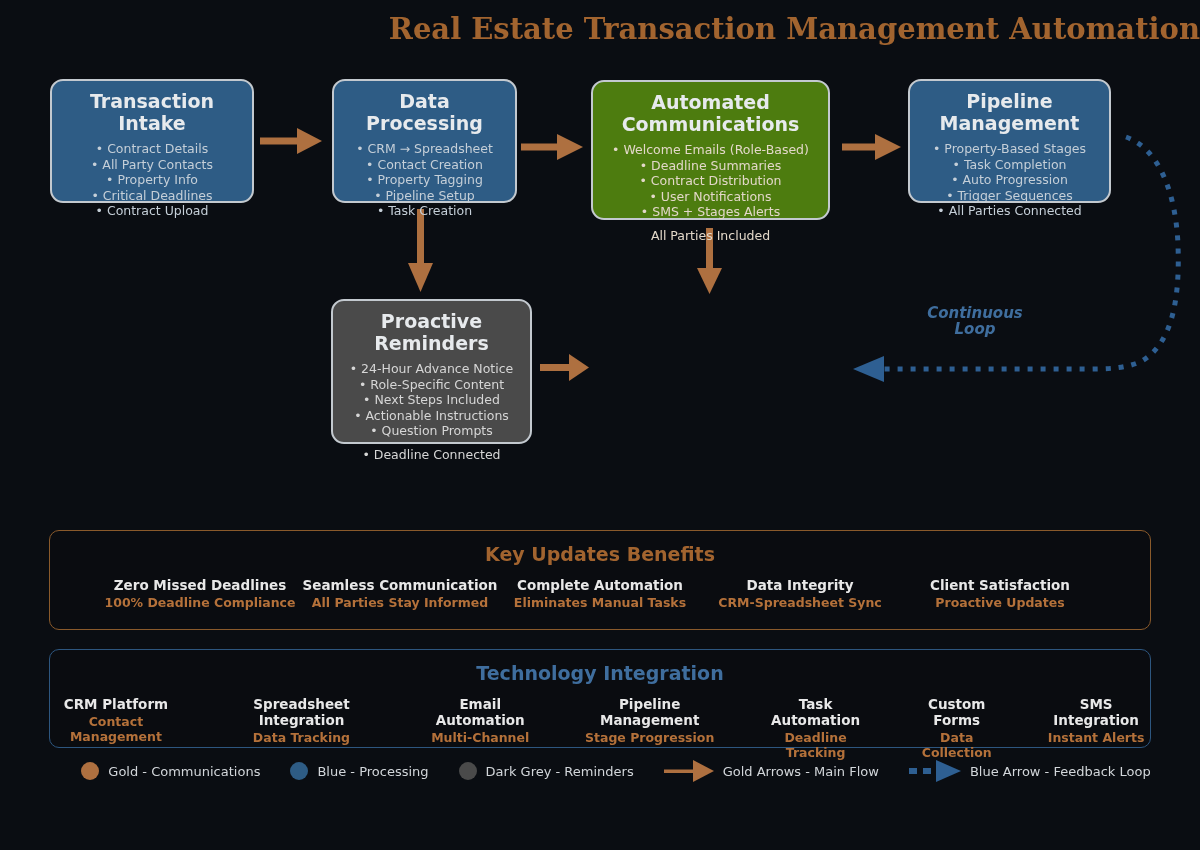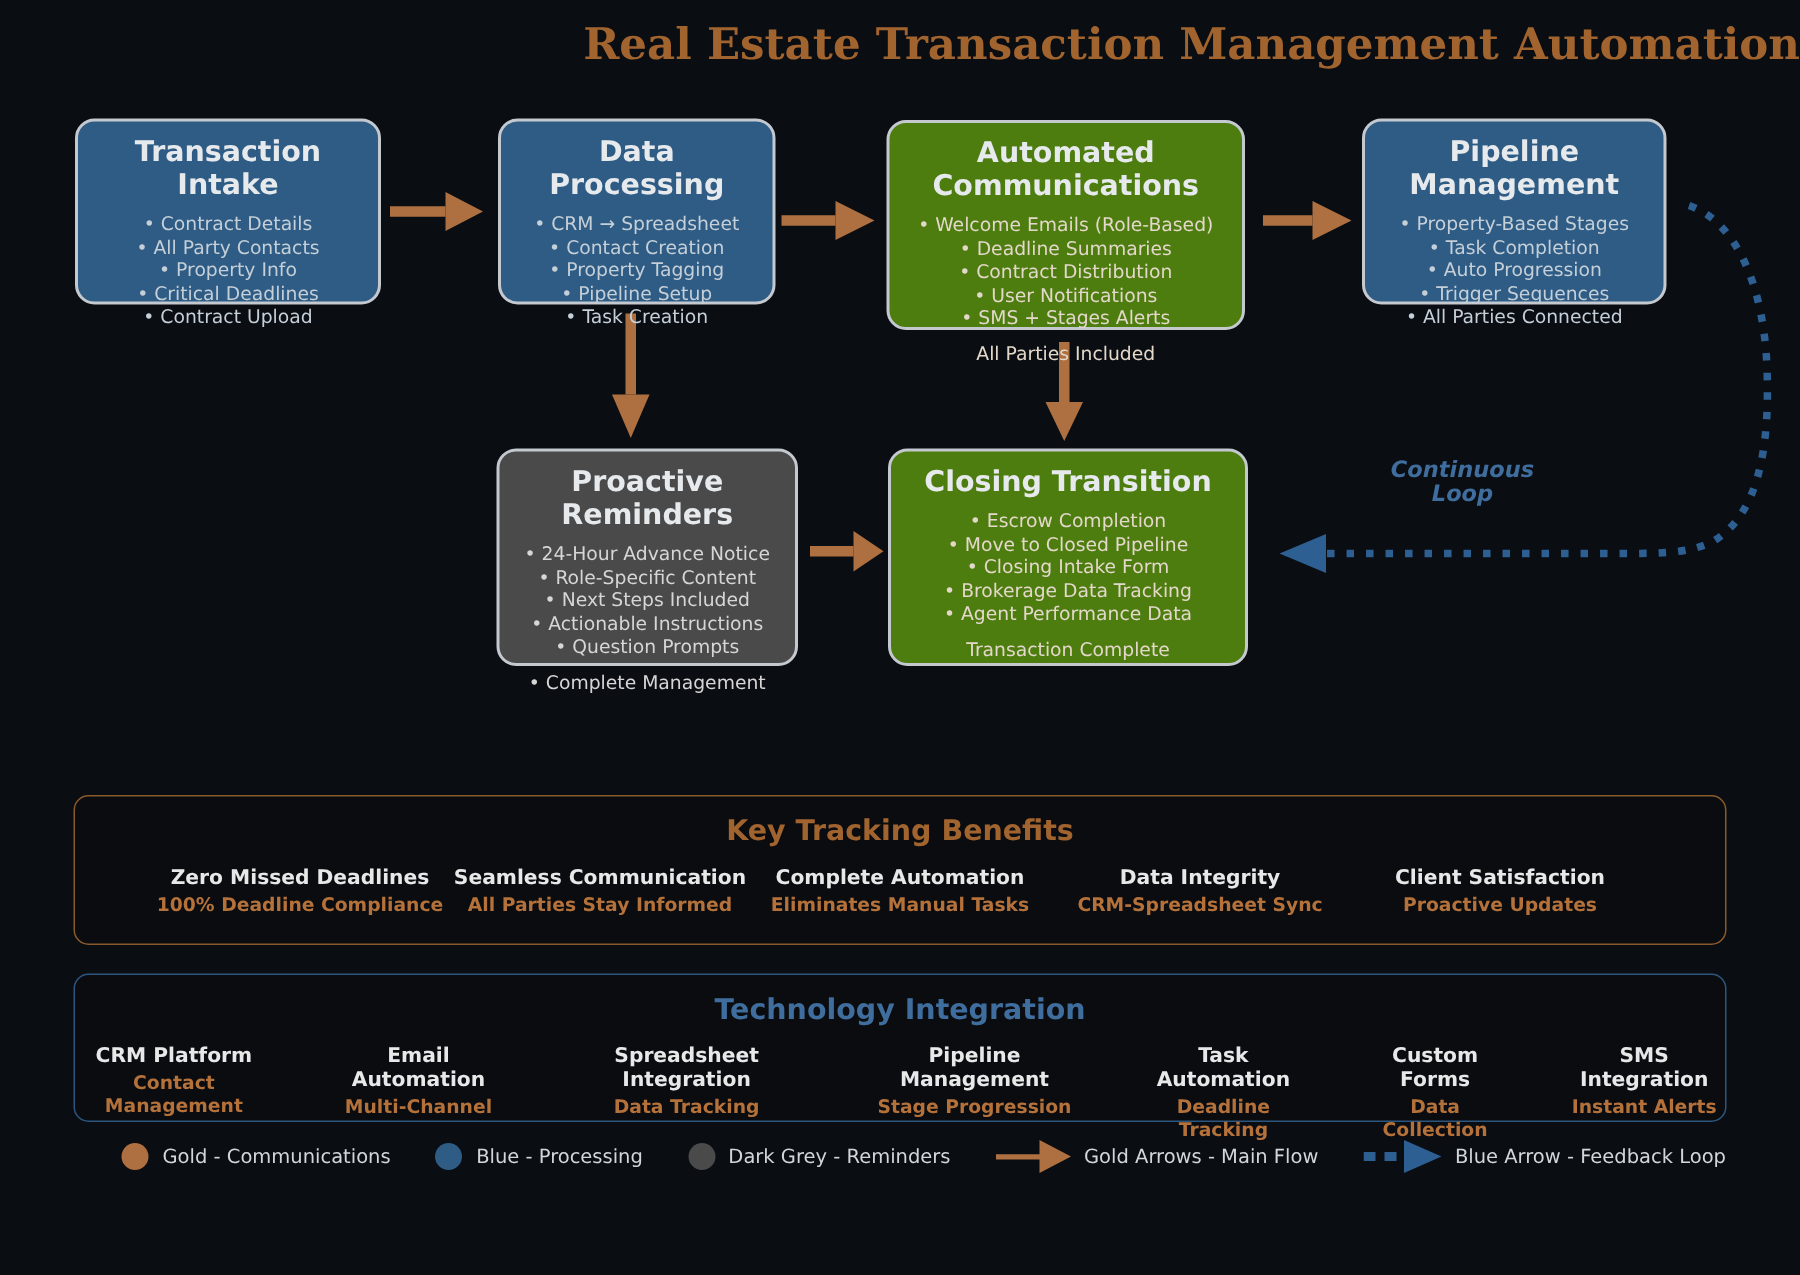--- a/index.html
+++ b/index.html
@@ -170,40 +170,31 @@
     <div class="node-item">All Parties Connected</div>
   </div>
 
   <div class="node node-grey" style="left:331px; top:299px; width:201px; height:145px;">
     <div class="node-title">Proactive Reminders</div>
     <div class="node-item">24-Hour Advance Notice</div>
     <div class="node-item">Role-Specific Content</div>
     <div class="node-item">Next Steps Included</div>
     <div class="node-item">Actionable Instructions</div>
     <div class="node-item">Question Prompts</div>
-    <div class="node-footer bulleted">Complete Management</div>
-  </div>
-
-  <div class="node node-gold" style="left:592px; top:299px; width:240px; height:145px;">
-    <div class="node-title">Closing Transition</div>
-    <div class="node-item">Escrow Completion</div>
-    <div class="node-item">Move to Closed Pipeline</div>
-    <div class="node-item">Closing Intake Form</div>
-    <div class="node-item">Brokerage Data Tracking</div>
-    <div class="node-item">Agent Performance Data</div>
-    <div class="node-footer">Transaction Complete</div>
-  </div>
+    <div class="node-footer bulleted">Deadline Connected</div>
+  </div>
+
 
   <div class="loop-label">
     <div>Continuous</div>
     <div>Loop</div>
   </div>
 
   <div class="panel panel-benefits">
-    <div class="panel-title">Key Tracking Benefits</div>
+    <div class="panel-title">Key Updates Benefits</div>
     <div class="panel-items">
       <div class="p-item">
         <div class="p-item-title">Zero Missed Deadlines</div>
         <div class="p-item-sub">100% Deadline Compliance</div>
       </div>
       <div class="p-item">
         <div class="p-item-title">Seamless Communication</div>
         <div class="p-item-sub">All Parties Stay Informed</div>
       </div>
       <div class="p-item">
@@ -222,26 +213,26 @@
   </div>
 
   <div class="panel panel-tech">
     <div class="panel-title">Technology Integration</div>
     <div class="panel-items">
       <div class="p-item">
         <div class="p-item-title">CRM Platform</div>
         <div class="p-item-sub">Contact Management</div>
       </div>
       <div class="p-item">
+        <div class="p-item-title">Spreadsheet Integration</div>
+        <div class="p-item-sub">Data Tracking</div>
+      </div>
+      <div class="p-item">
         <div class="p-item-title">Email Automation</div>
         <div class="p-item-sub">Multi-Channel</div>
-      </div>
-      <div class="p-item">
-        <div class="p-item-title">Spreadsheet Integration</div>
-        <div class="p-item-sub">Data Tracking</div>
       </div>
       <div class="p-item">
         <div class="p-item-title">Pipeline Management</div>
         <div class="p-item-sub">Stage Progression</div>
       </div>
       <div class="p-item">
         <div class="p-item-title">Task Automation</div>
         <div class="p-item-sub">Deadline Tracking</div>
       </div>
       <div class="p-item">

